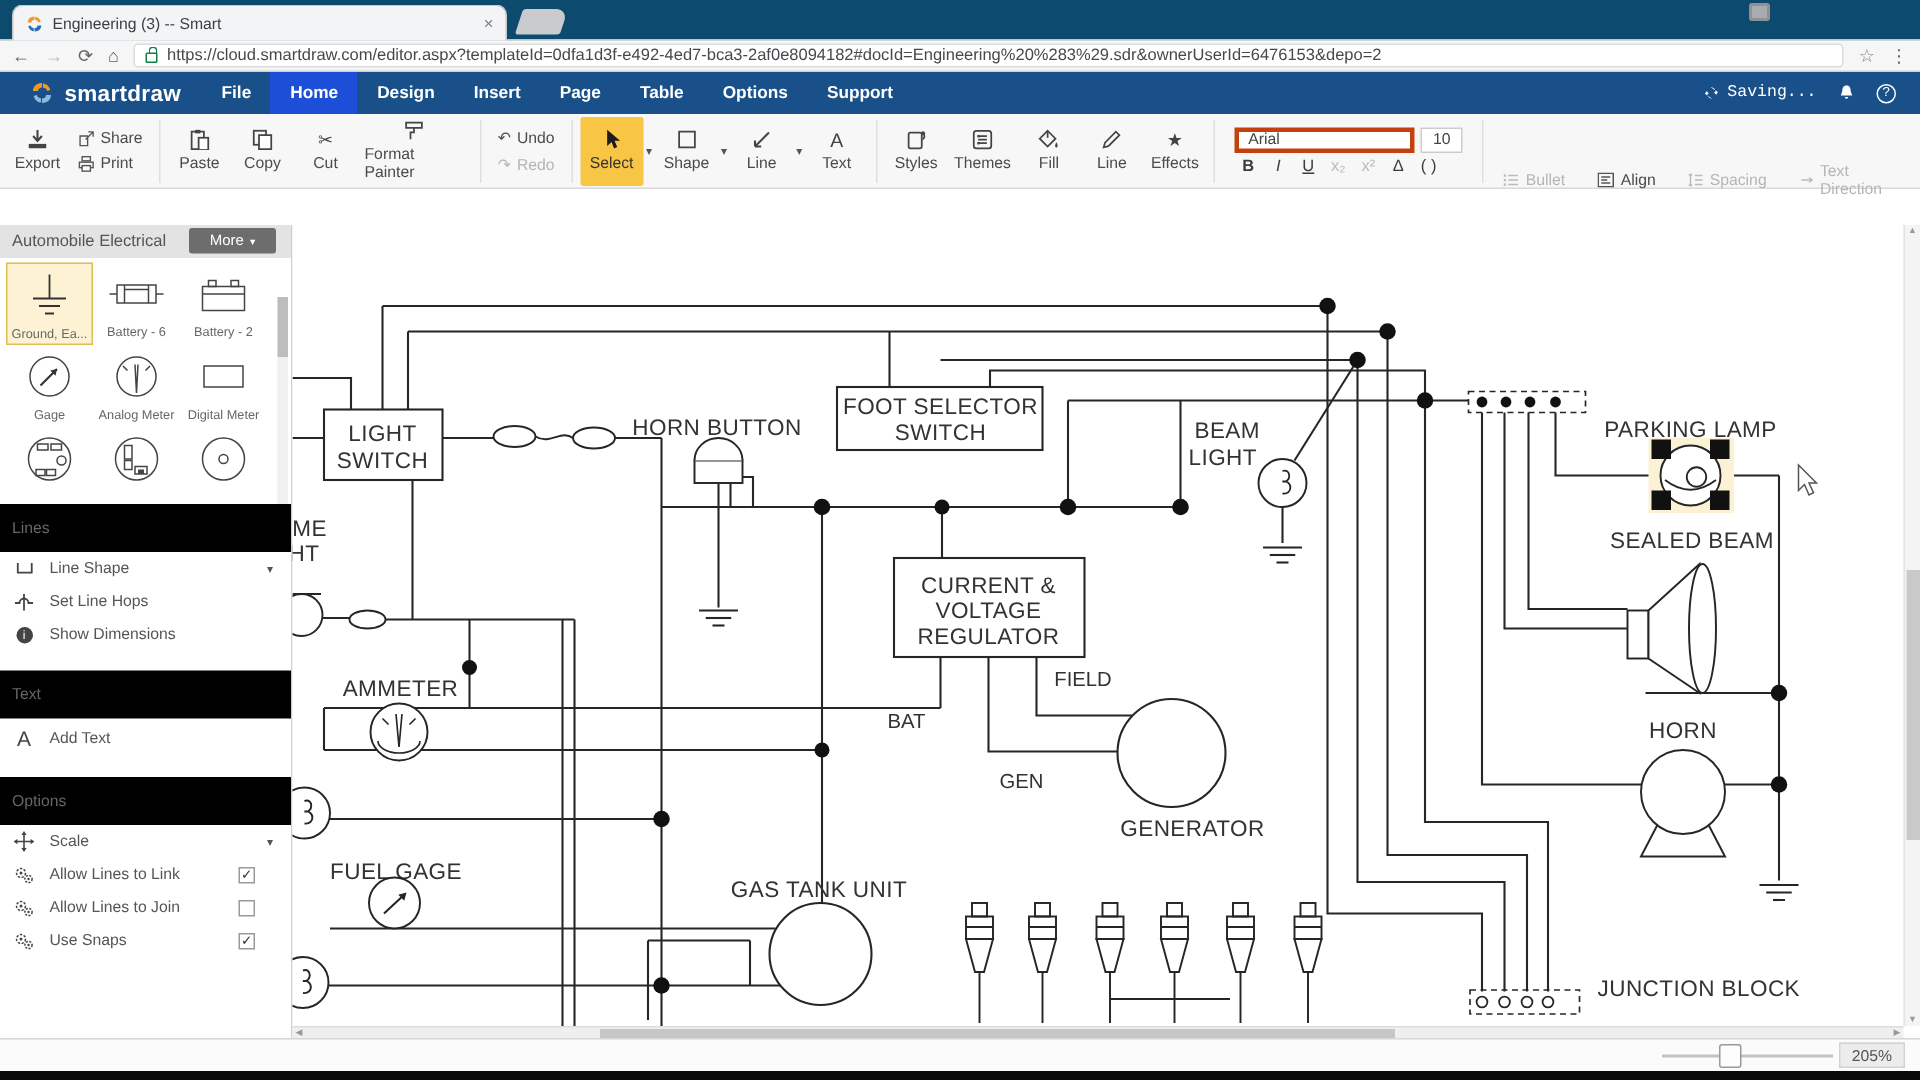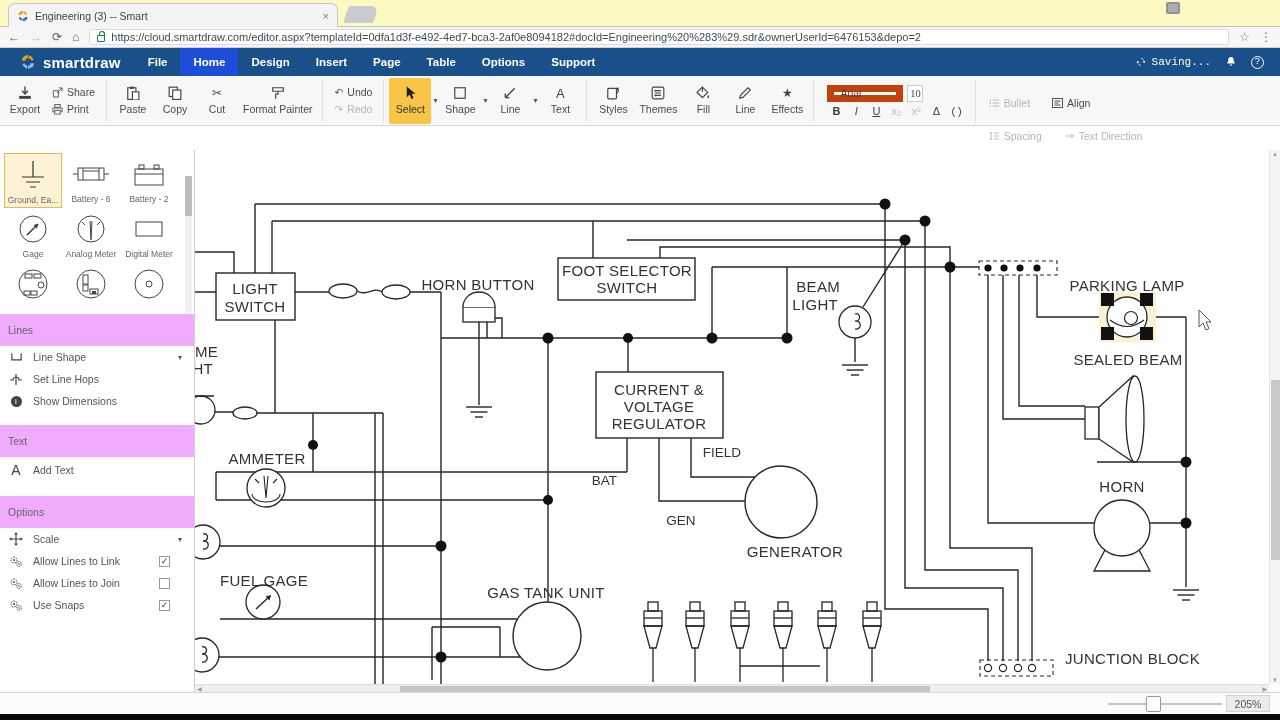--- a/index.html
+++ b/index.html
@@ -1,20 +1,20 @@
 <!DOCTYPE html>
 <html><head>
 <meta charset="utf-8">
 <style>
   * { margin:0; padding:0; box-sizing:border-box; }
   html,body { width:1280px; height:720px; font-family:"Liberation Sans", sans-serif; background:#fff; overflow:hidden; }
   #app { position:relative; width:1280px; height:720px; background:#fff; }
 
   
-  #tabbar { position:absolute; left:0; top:0; width:1280px; height:27px; background:#fef9c3; border-bottom:1px solid #c3c5c8; }
+  #tabbar { position:absolute; left:0; top:0; width:1280px; height:27px; background:#0c4a6e; border-bottom:1px solid #c3c5c8; }
   .btab { position:absolute; left:8px; top:3px; width:330px; height:24px; background:#f3f4f5; border:1px solid #c5c7ca; border-bottom:none; border-radius:7px 7px 0 0; display:flex; align-items:center; padding:0 8px; gap:6px; }
   .btab-title { font-size:10.5px; color:#3c4043; white-space:nowrap; overflow:hidden; flex:1; }
   .btab-close { font-size:11px; color:#7a7d80; }
   .newtab-ghost { position:absolute; left:346px; top:6px; width:30px; height:17px; background:#c9cbce; border-radius:2px 8px 2px 2px; transform:skewX(-18deg); }
   .win-ic { position:absolute; right:100px; top:2px; width:14px; height:12px; background:#a9abae; border-radius:2px; border:2px solid #8f9194; }
   #urlbar { position:absolute; left:0; top:27px; width:1280px; height:21px; background:#f6f6f6; border-bottom:1px solid #d0d0d0; display:flex; align-items:center; padding:0 8px; gap:10px; }
   .navic { font-size:12px; color:#5f6368; line-height:1; }
   .navic.dis { color:#b7babd; }
   .urlfield { flex:1; height:16px; background:#fff; border:1px solid #dcdcdc; border-radius:3px; display:flex; align-items:center; padding:0 7px; gap:6px; overflow:hidden; }
   .lock { width:8px; height:7px; border:1.3px solid #0b8043; border-radius:1px; position:relative; margin-top:3px; }
@@ -40,26 +40,26 @@
   .tsmall-col { display:flex; flex-direction:column; justify-content:center; gap:5px; height:46px; padding:0 6px; }
   .tsmall { display:flex; align-items:center; gap:4px; font-size:10.5px; color:#4b4b4b; }
   .tsmall.dis { color:#b5b5b5; }
   .tdiv { width:1px; height:42px; background:#e0e0e0; margin:0 5px; }
   .caret { font-size:8px; color:#555; padding:0 2px; }
   .sel-wrap { display:flex; align-items:center; }
   .tbig.selected { background:#f8c544; border-radius:2px; color:#333; }
   .ticon { width:14px; height:14px; display:flex; align-items:center; justify-content:center; font-size:12px; color:#444; }
   .fontblock { display:flex; flex-direction:column; gap:3px; padding:0 8px; }
   .fontrow1 { display:flex; gap:4px; }
-  .fname { width:76px; height:17px; border:7px solid #c2410c; background:#fff; font-size:10.5px; color:#444; display:flex; align-items:center; padding:0 6px; }
-  .fsize { width:16px; height:17px; border:1px solid #ccc; background:#fff; font-size:10.5px; color:#444; display:flex; align-items:center; justify-content:center;font-family:Liberation Serif, serif; }
+  .fname { width:120px; height:17px; border:3px solid #c2410c; background:#fff; font-size:10.5px; color:#444; display:flex; align-items:center; padding:0 6px; }
+  .fsize { width:28px; height:17px; border:1px solid #ccc; background:#fff; font-size:10.5px; color:#444; display:flex; align-items:center; justify-content:center; }
   .fontrow2 { display:flex; gap:10px; align-items:center; font-size:11px; color:#3d3d3d; padding-left:4px; }
   .fb { min-width:10px; text-align:center; }
   .fb.dis { color:#bbb; }
-  .tright { display:flex; flex-direction:column; gap:21px; padding:0 8px;margin-top:38px; }
+  .tright { display:flex; flex-direction:row; gap:21px; padding:0 8px;margin-top:38px; }
   .trow { display:flex; gap:22px; }
 
   
   #tabsrow { position:absolute; left:0; top:126px; width:1280px; height:24px; background:#e9e9e9; border-bottom:1px solid #d2d2d2; }
   .ltab { position:absolute; top:0; height:24px; display:flex; align-items:center; justify-content:center; font-size:11px; }
   .ltab.smartpanel { left:0; width:97px; background:#fafafa; border-right:1px solid #d8d8d8; color:#444; }
   .ltab.symbols { left:97px; width:83px; color:#2a6db5; }
   .symx { position:absolute; left:166px; top:0; height:24px; display:flex; align-items:center; color:#9a9a9a; font-size:10px; }
   .pagetab { position:absolute; left:197px; top:2px; width:46px; height:22px; background:#f4f4f4; border:1px solid #d2d2d2; border-bottom:none; display:flex; align-items:center; justify-content:center; font-size:11px; color:#666; }
   .addpage { position:absolute; left:252px; top:5px; width:14px; height:14px; border:1px solid #999; border-radius:50%; color:#777; font-size:10px; display:flex; align-items:center; justify-content:center; }
@@ -68,21 +68,21 @@
   #panel { position:absolute; left:0; top:150px; width:195px; height:542px; background:#fff; border-right:1px solid #cfcfcf; overflow:hidden; }
   .phead { position:relative; height:22px; background:#e3e3e3; display:flex; align-items:center; padding:0 8px; font-size:11px; color:#555; }
   .morebtn { position:absolute; right:10px; top:2px; width:58px; height:17px; background:#6d6d6d; color:#fff; border-radius:2px; font-size:10px; display:flex; align-items:center; justify-content:center; gap:4px; }
   .grid { position:relative; height:164px; padding:3px 2px 0 4px; display:flex; flex-wrap:wrap; overflow:hidden; }
   .cell { width:58px; height:55px; display:flex; flex-direction:column; align-items:center; justify-content:flex-start; padding-top:3px; }
   .cell.sel { background:#fdf3d4; border:1px solid #e3bc4f; }
   .cell .sym { height:36px; display:flex; align-items:center; justify-content:center; }
   .cell .lbl { font-size:8.5px; color:#666; margin-top:2px; white-space:nowrap; }
   .pscroll { position:absolute; right:2px; top:26px; width:7px; height:156px; background:#f0f0f0; }
   .pthumb { position:absolute; left:0; top:0; width:7px; height:40px; background:#bdbdbd; }
-  .sechead { height:17px; background:#f0abfc; display:flex; align-items:center; padding:16px 8px; font-size:10.5px; color:#666; }
+  .sechead { height:17px; background:#000000; display:flex; align-items:center; padding:16px 8px; font-size:10.5px; color:#666; }
   .pitem { position:relative; height:22px; display:flex; align-items:center; padding:0 8px; gap:9px; font-size:10.5px; color:#555; }
   .pitem .pic { width:16px; display:flex; justify-content:center; color:#444; font-size:11px; }
   .pitem .pcaret { position:absolute; right:12px; font-size:8px; color:#555; }
   .chk { position:absolute; right:24px; width:11px; height:11px; border:1px solid #9a9a9a; background:#fff; font-size:9px; color:#333; display:flex; align-items:center; justify-content:center; line-height:1; } .gap14 { height:13px; }
   .infoic { width:11px; height:11px; background:#444; border-radius:50%; color:#fff; font-size:8px; display:flex; align-items:center; justify-content:center; }
 
   
   #canvas { position:absolute; left:195px; top:150px; width:1085px; height:542px; background:#fff; }
   #diagram { position:absolute; left:0; top:0; }
   .dlabel { font-family:"Liberation Sans", sans-serif; font-size:15px; fill:#333; letter-spacing:.3px; }
@@ -351,20 +351,27 @@
               <path d="M1 5 H9 M7 3 L9.5 5 L7 7" stroke="#bbb" fill="none"></path>
             </svg>
           <span>Text Direction</span>
         </div>
       </div>
     </div>
   </div>
 
 
   <div id="panel">
+    <div class="phead">
+      <span>Automobile Electrical</span>
+      <div class="morebtn">
+          <span>More</span>
+          <span style="font-size:7px">▾</span>
+        </div>
+    </div>
     <div class="grid">
       <div class="cell sel">
         <span class="sym">
             <svg class="ic" width="40" height="34" viewBox="0 0 40 34">
               <path d="M20 3 V19 M9 19 H31 M13 24 H27 M17 29 H23" stroke="#333" fill="none" stroke-width="1.2"></path>
             </svg>
           </span>
         <span class="lbl">Ground, Ea...</span>
       </div>
       <div class="cell">

